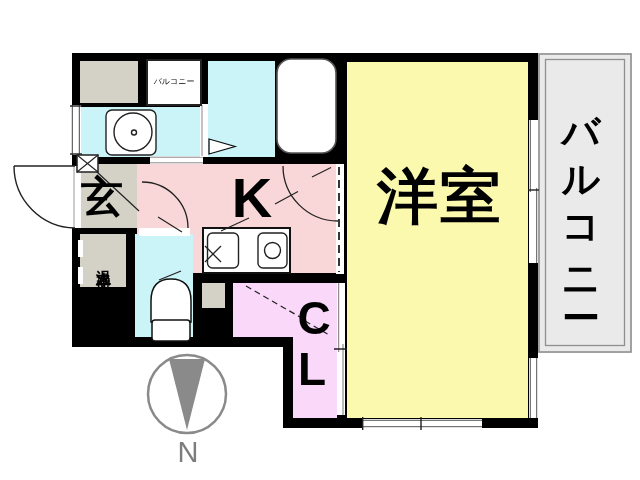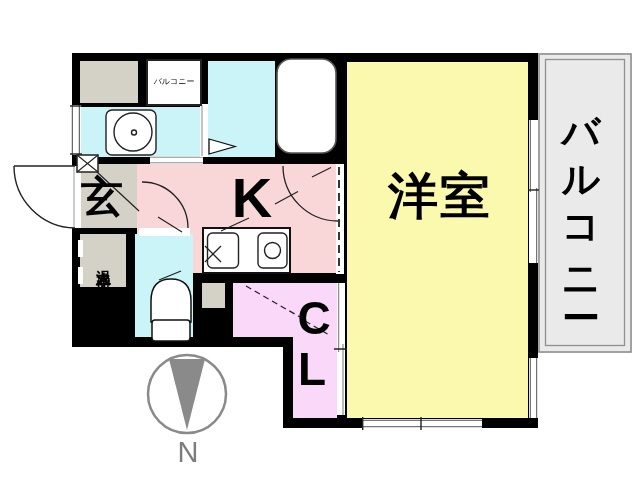--- a/index.html
+++ b/index.html
@@ -12,21 +12,21 @@
     position:absolute;transform:translate(-50%,-50%);
     color:#000;font-weight:bold;white-space:nowrap;line-height:1;
     font-family:"Liberation Sans","DejaVu Sans",sans-serif;
   }
   .vert{
     writing-mode:vertical-rl;text-orientation:upright;white-space:nowrap;
   }
   .lbl-laundry{font-size:8px;font-weight:normal;letter-spacing:0px;}
   .lbl-entrance{font-size:42px;}
   .lbl-kitchen{font-size:56px;}
-  .lbl-western-name{font-size:50px;letter-spacing:2px;}
+  .lbl-western-name{font-size:61px;letter-spacing:2px;}
   .lbl-western-size{font-size:57px;}
   .lbl-closet{font-size:46px;}
   .lbl-heater{font-size:15px;letter-spacing:2px;}
   .lbl-balcony{font-size:38px;letter-spacing:9px;}
   .lbl-north{font-size:29px;font-weight:normal;color:#7d7d7d;}
 </style>
 </head>
 <body>
 
 <div id="stage">

